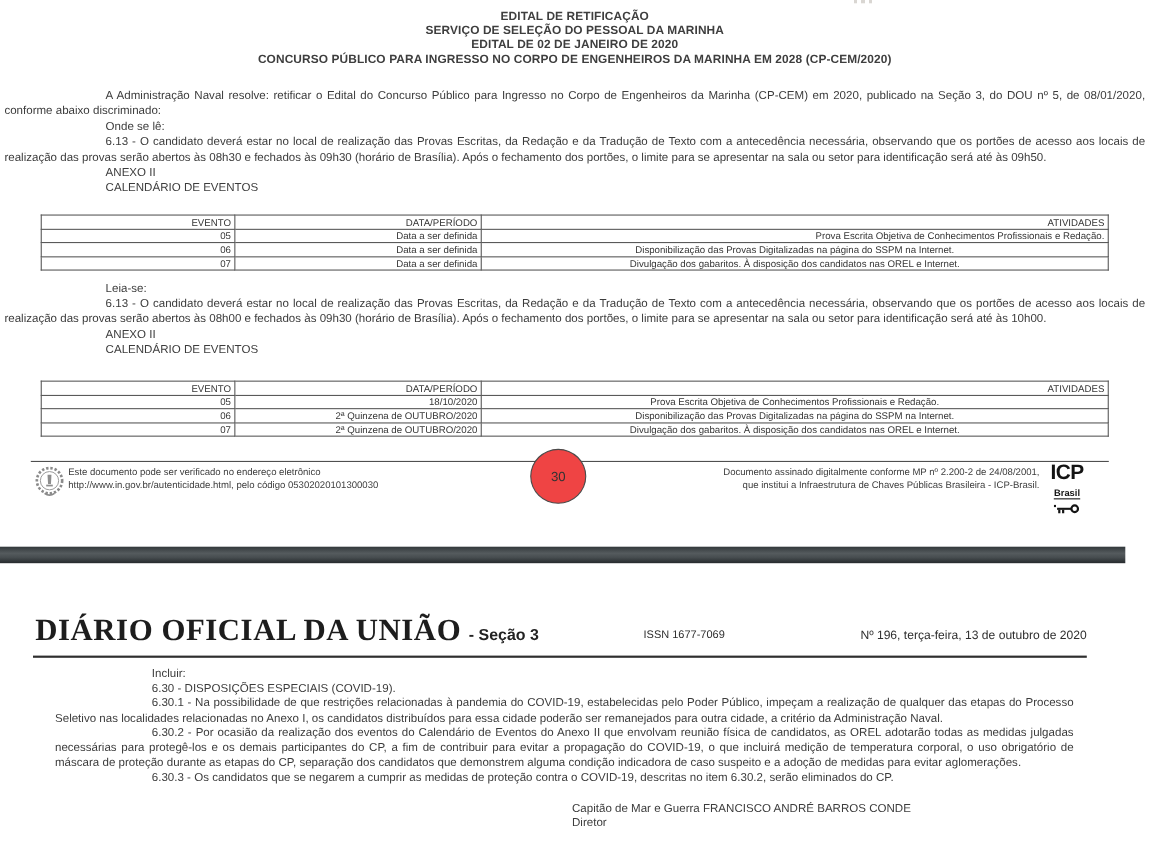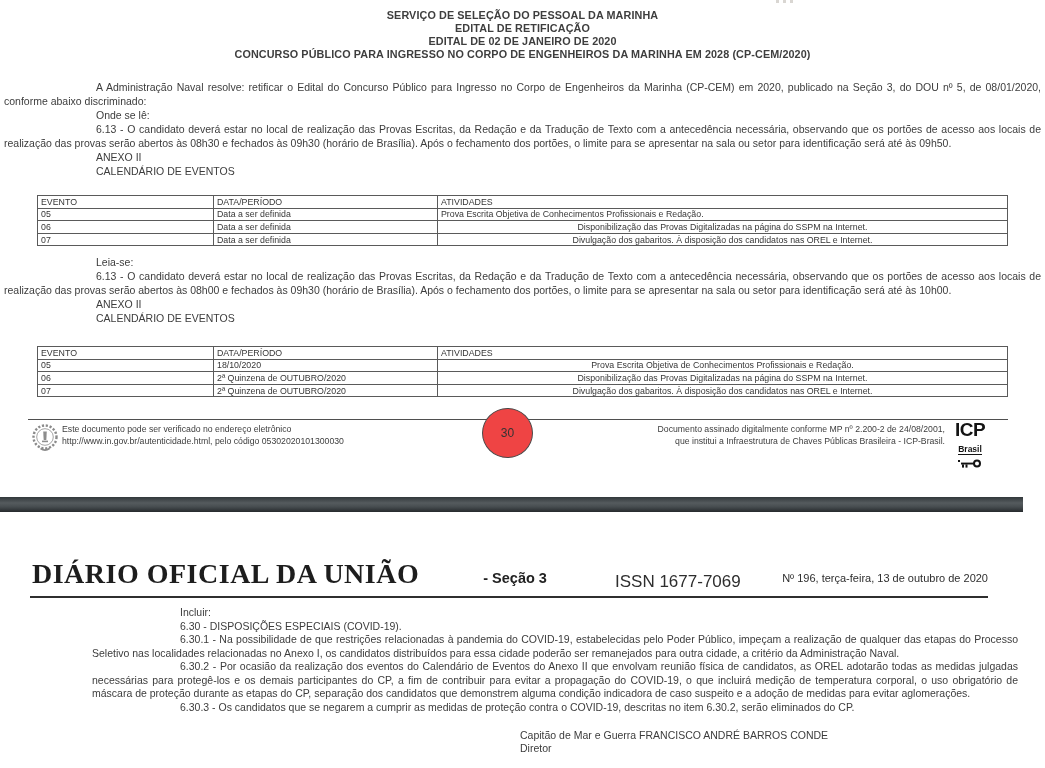--- a/index.html
+++ b/index.html
@@ -19,21 +19,21 @@
     text-align:justify; color:#3c3c3c; }
   #block-onde{ top:80px; }
   #block-leia{ top:255px; }
   .indent{ text-indent:92px; }
   .lbl{ padding-left:92px; text-align:left; }
 
   .doc-table{ position:absolute; left:37px; width:971px; border-collapse:collapse;
     font-size:8.8px; color:#363636; table-layout:fixed; border:1.4px solid #4a4a4a; }
   #table1{ top:195px; } #table2{ top:346px; }
   .doc-table th,.doc-table td{ border:1px solid #5a5a5a; height:12.6px; padding:0 3px;
-    font-weight:normal; text-align:left; overflow:hidden; white-space:nowrap; }
+    font-weight:normal; text-align:right; overflow:hidden; white-space:nowrap; }
   .col-evento{ width:176px; } .col-data{ width:224px; }
   .doc-table td.left{ text-align:center; }
 
   
   .footer-rule{ position:absolute; top:419px; left:28px; width:980px; height:1.4px; background:#4f4f4f; }
   .seal{ position:absolute; left:31px; top:421px; }
   .verify-text{ position:absolute; left:62px; top:424px; font-size:8.7px; line-height:11.5px; color:#3d3d3d; }
   .page-circle{ position:absolute; left:482px; top:408px; width:51px; height:50px; background:#ef4444;
     border:1.2px solid #4a4a4a; border-radius:50%; display:flex; align-items:center; justify-content:center;
     font-size:12px; color:#333; }
@@ -42,46 +42,46 @@
   .icp-logo{ position:absolute; right:56px; top:420px; width:38px; text-align:center; color:#141414; line-height:1; }
   .icp-title{ font-weight:bold; font-size:19px; letter-spacing:-.5px; }
   .icp-sub{ font-weight:bold; font-size:8.5px; border-bottom:1.6px solid #141414; display:inline-block; padding-bottom:.5px; }
   .icp-key{ margin-top:1px; }
 
   
   .page-gap-bar{ position:absolute; left:0; top:497px; width:1023px; height:15px;
     background:linear-gradient(180deg,#32383b 0%,#555b5e 40%,#474d50 65%,#262a2d 100%); }
 
   
-  .masthead{ position:absolute; left:32px; top:558px; display:flex; align-items:baseline;gap:40px; }
+  .masthead{ position:absolute; left:32px; top:558px; display:flex; align-items:baseline; }
   .masthead-title{ font-family:"Liberation Serif", serif; font-weight:bold; font-size:28px;
     letter-spacing:.5px; color:#1d1d1d; }
-  .masthead-section{ font-weight:bold; font-size:14.5px; color:#222; margin-left:24px; }
-  .masthead-issn{ position:absolute; left:585px; top:572px; font-size:17px; color:#2e2e2e;margin-left:30px; }
+  .masthead-section{ font-weight:bold; font-size:14.5px; color:#222; margin-left:7px; }
+  .masthead-issn{ position:absolute; left:585px; top:572px; font-size:10px; color:#2e2e2e; }
   .masthead-edition{ position:absolute; right:57px; top:572px; font-size:11px; color:#2e2e2e; }
   .masthead-rule{ position:absolute; left:30px; top:596px; width:958px; height:2px; background:#2f2f2f; }
 
   
   .p2-body{ position:absolute; left:50px; top:606px; width:926px; font-size:10.5px;
-    line-height:13.5px; text-align:justify; color:#3c3c3c;margin-left:42px; }
+    line-height:13.5px; text-align:justify; color:#3c3c3c; }
   .p2-body .indent{ text-indent:88px; }
   .p2-body .lbl{ padding-left:88px; }
   .signature{ position:absolute; left:520px; top:729px; width:520px; text-align:left;
     font-size:10.5px; line-height:12.5px; color:#3c3c3c; }
 </style>
 </head>
 <body>
 
 <div id="screen">
 
   <div class="top-artifact"></div>
 
   <div class="doc-headers">
+    <div>EDITAL DE RETIFICAÇÃO</div>
     <div>SERVIÇO DE SELEÇÃO DO PESSOAL DA MARINHA</div>
-    <div>EDITAL DE RETIFICAÇÃO</div>
     <div>EDITAL DE 02 DE JANEIRO DE 2020</div>
     <div>CONCURSO PÚBLICO PARA INGRESSO NO CORPO DE ENGENHEIROS DA MARINHA EM 2028 (CP-CEM/2020)</div>
   </div>
 
   <div class="body-block" id="block-onde">
     <p class="indent">A Administração Naval resolve: retificar o Edital do Concurso Público para Ingresso no Corpo de Engenheiros da Marinha (CP-CEM) em 2020, publicado na Seção 3, do DOU nº 5, de 08/01/2020, conforme abaixo discriminado:</p>
     <div class="lbl">Onde se lê:</div>
     <p class="indent">6.13 - O candidato deverá estar no local de realização das Provas Escritas, da Redação e da Tradução de Texto com a antecedência necessária, observando que os portões de acesso aos locais de realização das provas serão abertos às 08h30 e fechados às 09h30 (horário de Brasília). Após o fechamento dos portões, o limite para se apresentar na sala ou setor para identificação será até às 09h50.</p>
     <div class="lbl">ANEXO II</div>
     <div class="lbl">CALENDÁRIO DE EVENTOS</div>

